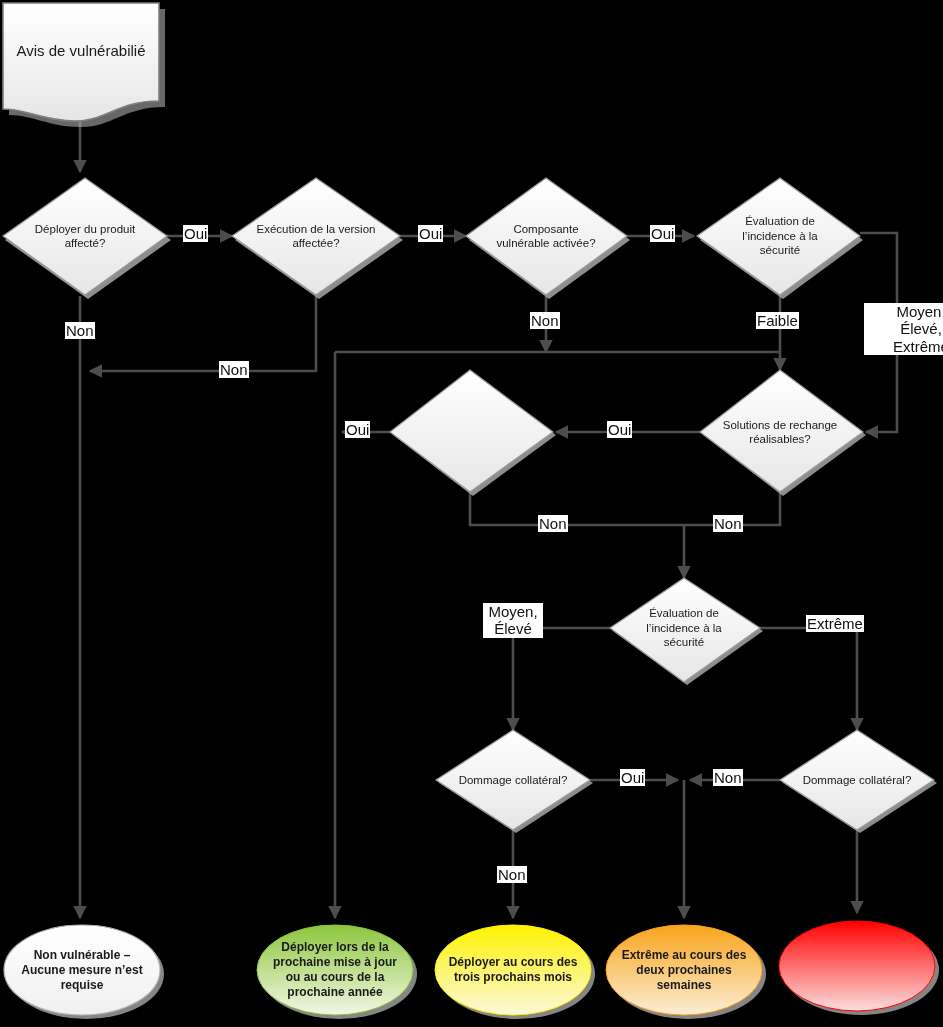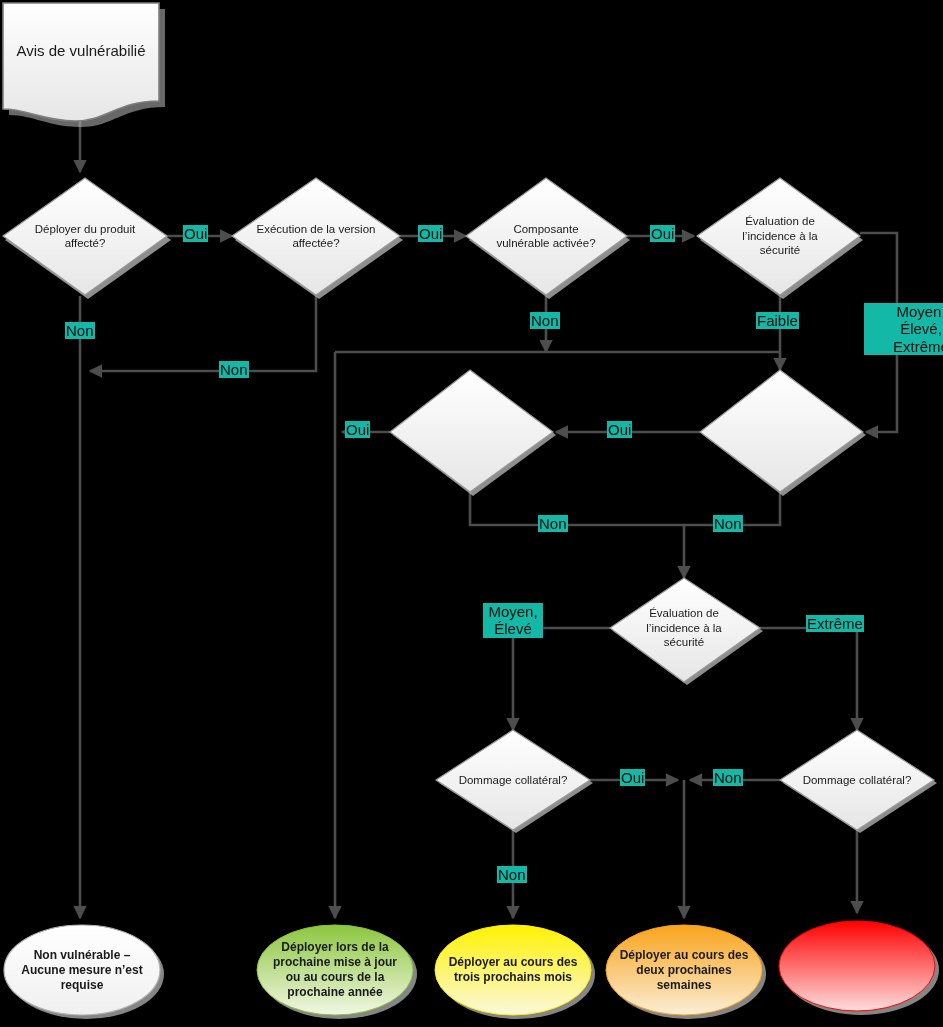--- a/index.html
+++ b/index.html
@@ -12,21 +12,21 @@
     text-align:center;
     color:#1a1a1a;
     pointer-events:none;
     line-height:1.25;
   }
   .diamond-label{font-size:11.5px;}
   .doc-label{font-size:15px;}
   .term-label{font-size:12px;font-weight:bold;}
   .edge-label{
     position:absolute;
-    background:#14b8a6;
+    background:#ffffff;
     color:#111;
     font-size:15px;
     line-height:1.15;
     padding:0 1px;
     text-align:center;
     white-space:pre-line;
   }
 </style>
 </head>
 <body>
@@ -178,28 +178,29 @@
       </g>
     </g>
   </svg>
 
   <div class="node-label doc-label" style="left:3px;top:28px;width:156px;height:46px;">Avis de vulnérabilié</div>
 
   <div class="node-label diamond-label" style="left:13px;top:212px;width:144px;height:48px;">Déployer du produit affecté?</div>
   <div class="node-label diamond-label" style="left:256px;top:212px;width:120px;height:48px;">Exécution de la version affectée?</div>
   <div class="node-label diamond-label" style="left:486px;top:212px;width:120px;height:48px;">Composante vulnérable activée?</div>
   <div class="node-label diamond-label" style="left:728px;top:205px;width:104px;height:62px;">Évaluation de l’incidence à la sécurité</div>
+  <div class="node-label diamond-label" style="left:708px;top:408px;width:144px;height:48px;">Solutions de rechange réalisables?</div>
   <div class="node-label diamond-label" style="left:632px;top:597px;width:104px;height:62px;">Évaluation de l’incidence à la sécurité</div>
   <div class="node-label diamond-label" style="left:441px;top:766px;width:144px;height:28px;">Dommage collatéral?</div>
   <div class="node-label diamond-label" style="left:785px;top:766px;width:144px;height:28px;">Dommage collatéral?</div>
 
   <div class="node-label term-label" style="left:12px;top:938px;width:140px;height:64px;">Non vulnérable – Aucune mesure n’est requise</div>
   <div class="node-label term-label" style="left:265px;top:930px;width:140px;height:80px;">Déployer lors de la prochaine mise à jour ou au cours de la prochaine année</div>
   <div class="node-label term-label" style="left:447px;top:938px;width:132px;height:64px;">Déployer au cours des trois prochains mois</div>
-  <div class="node-label term-label" style="left:614px;top:938px;width:140px;height:64px;">Déployer au cours des deux prochaines semaines</div>
+  <div class="node-label term-label" style="left:614px;top:938px;width:140px;height:64px;">Extrême au cours des deux prochaines semaines</div>
 
   <div class="edge-label" style="left:183px;top:225px;">Oui</div>
   <div class="edge-label" style="left:418px;top:225px;">Oui</div>
   <div class="edge-label" style="left:650px;top:225px;">Oui</div>
 
   <div class="edge-label" style="left:65px;top:322px;">Non</div>
   <div class="edge-label" style="left:219px;top:361px;">Non</div>
   <div class="edge-label" style="left:530px;top:312px;">Non</div>
 
   <div class="edge-label" style="left:756px;top:312px;">Faible</div>

